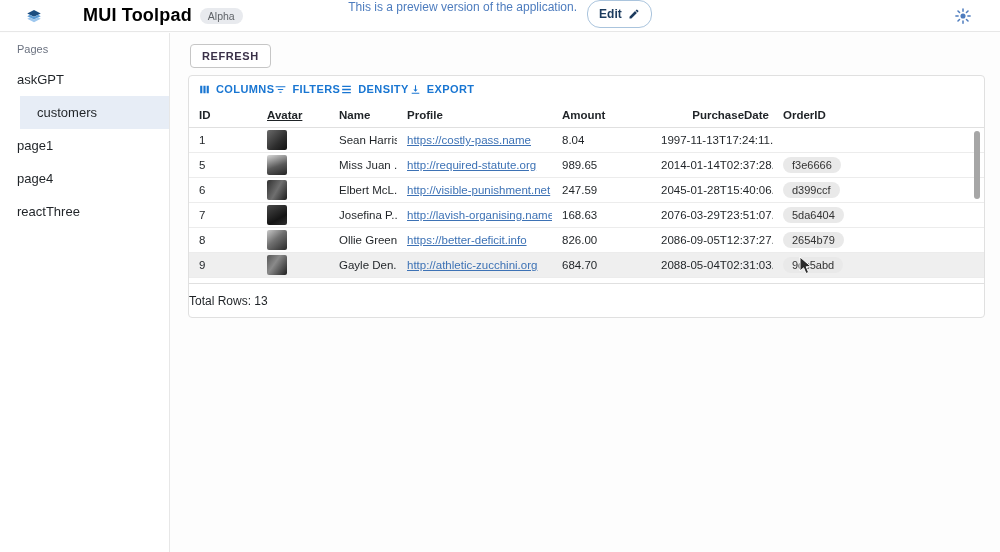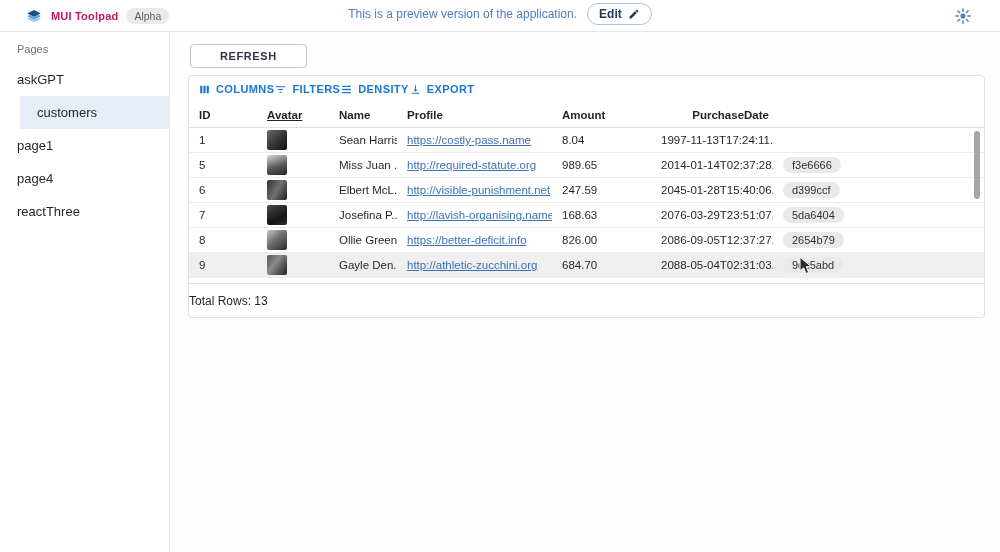--- a/index.html
+++ b/index.html
@@ -3,41 +3,41 @@
 <meta charset="utf-8">
 <style>
   * { margin:0; padding:0; box-sizing:border-box; }
   html,body { width:1000px; height:552px; background:#fdfdfd; overflow:hidden;
     font-family:"Liberation Sans", sans-serif; color:#1f2327; }
 
   
   .topbar { position:absolute; left:0; top:0; width:1000px; height:32px;
     background:#fff; border-bottom:1px solid #e7e7e7; display:flex; align-items:center; }
   .brand { display:flex; align-items:center; gap:8px; padding-left:25px; }
-  .brand-title { font-size:11px; font-weight:bold; color:#be185d; letter-spacing:.2px; }
+  .brand-title { font-size:18px; font-weight:bold; color:#000000; letter-spacing:.2px;margin-left:32px; }
   .badge { background:#e8eaee; color:#5f6368; font-size:10.5px; padding:2px 8px;
     border-radius:10px; }
   .topbar-center { position:absolute; left:0; right:0; top:0; height:28px;
-    display:flex; align-items:center; justify-content:center; gap:10px; pointer-events:none; }
+    display:flex; justify-content:center; gap:10px; pointer-events:none; }
   .preview-msg { color:#4d7cbe; font-size:12px; }
   .edit-btn { pointer-events:auto; display:flex; align-items:center; gap:6px;
     border:1px solid #aac4dd; border-radius:13px; background:#fff; padding:3px 11px;
     font-size:12px; font-weight:bold; color:#1c3b5e; cursor:pointer; }
   .theme-toggle { position:absolute; right:28px; top:7px; width:18px; height:18px; cursor:pointer; }
 
   
   .sidebar { position:absolute; left:0; top:33px; width:170px; height:519px;
     background:#fff; border-right:1px solid #e7e7e7; }
   .sidebar-section { font-size:11px; color:#6b7280; padding:10px 0 8px 17px; }
   .side-item { height:33px; display:flex; align-items:center; padding-left:17px;
     font-size:13px; color:#1f2327; cursor:pointer; }
   .side-item.selected { background:#e7edf6;margin-left:20px; }
 
   
-  .refresh-btn { position:absolute; left:190px; top:44px; height:24px; padding:0 29px;
+  .refresh-btn { position:absolute; left:190px; top:44px; height:24px; padding:0 11px;
     background:#fff; border:1px solid #c6c6c6; border-radius:4px; font-size:11px;
     font-weight:bold; letter-spacing:.6px; color:#3a3148; cursor:pointer;
     font-family:"Liberation Sans", sans-serif; }
 
   .grid { position:absolute; left:188px; top:75px; width:797px; height:243px;
     background:#fff; border:1px solid #e0e0e0; border-radius:4px; display:flex;
     flex-direction:column; overflow:hidden; }
   .grid-toolbar { height:26px; display:flex; align-items:center; padding-left:9px; }
   .tb-btn { display:flex; align-items:center; gap:5px; background:none; border:none;
     color:#1976d2; font-size:11px; font-weight:bold; letter-spacing:.4px; cursor:pointer;
@@ -178,20 +178,21 @@
         <span>EXPORT</span>
       </button>
     </div>
   <div class="grid-header" id="grid-header">
       <div class="cell c-id">ID</div>
       <div class="cell c-avatar">Avatar</div>
       <div class="cell c-name">Name</div>
       <div class="cell c-profile">Profile</div>
       <div class="cell c-amount">Amount</div>
       <div class="cell c-date">PurchaseDate</div>
+      <div class="cell c-order">OrderID</div>
     </div>
   <div class="grid-rows" id="grid-rows">
     <div class="grid-row">
         <div class="cell c-id">1</div>
         <div class="cell c-avatar"><span class="avatar" style="background: linear-gradient(135deg, rgb(107, 107, 107), rgb(46, 46, 46) 60%, rgb(18, 18, 18));"></span></div>
         <div class="cell c-name">Sean Harris</div>
         <div class="cell c-profile"><a class="profile-link" href="#">https://costly-pass.name</a></div>
         <div class="cell c-amount">8.04</div>
         <div class="cell c-date">1997-11-13T17:24:11.769Z</div>
       </div>

